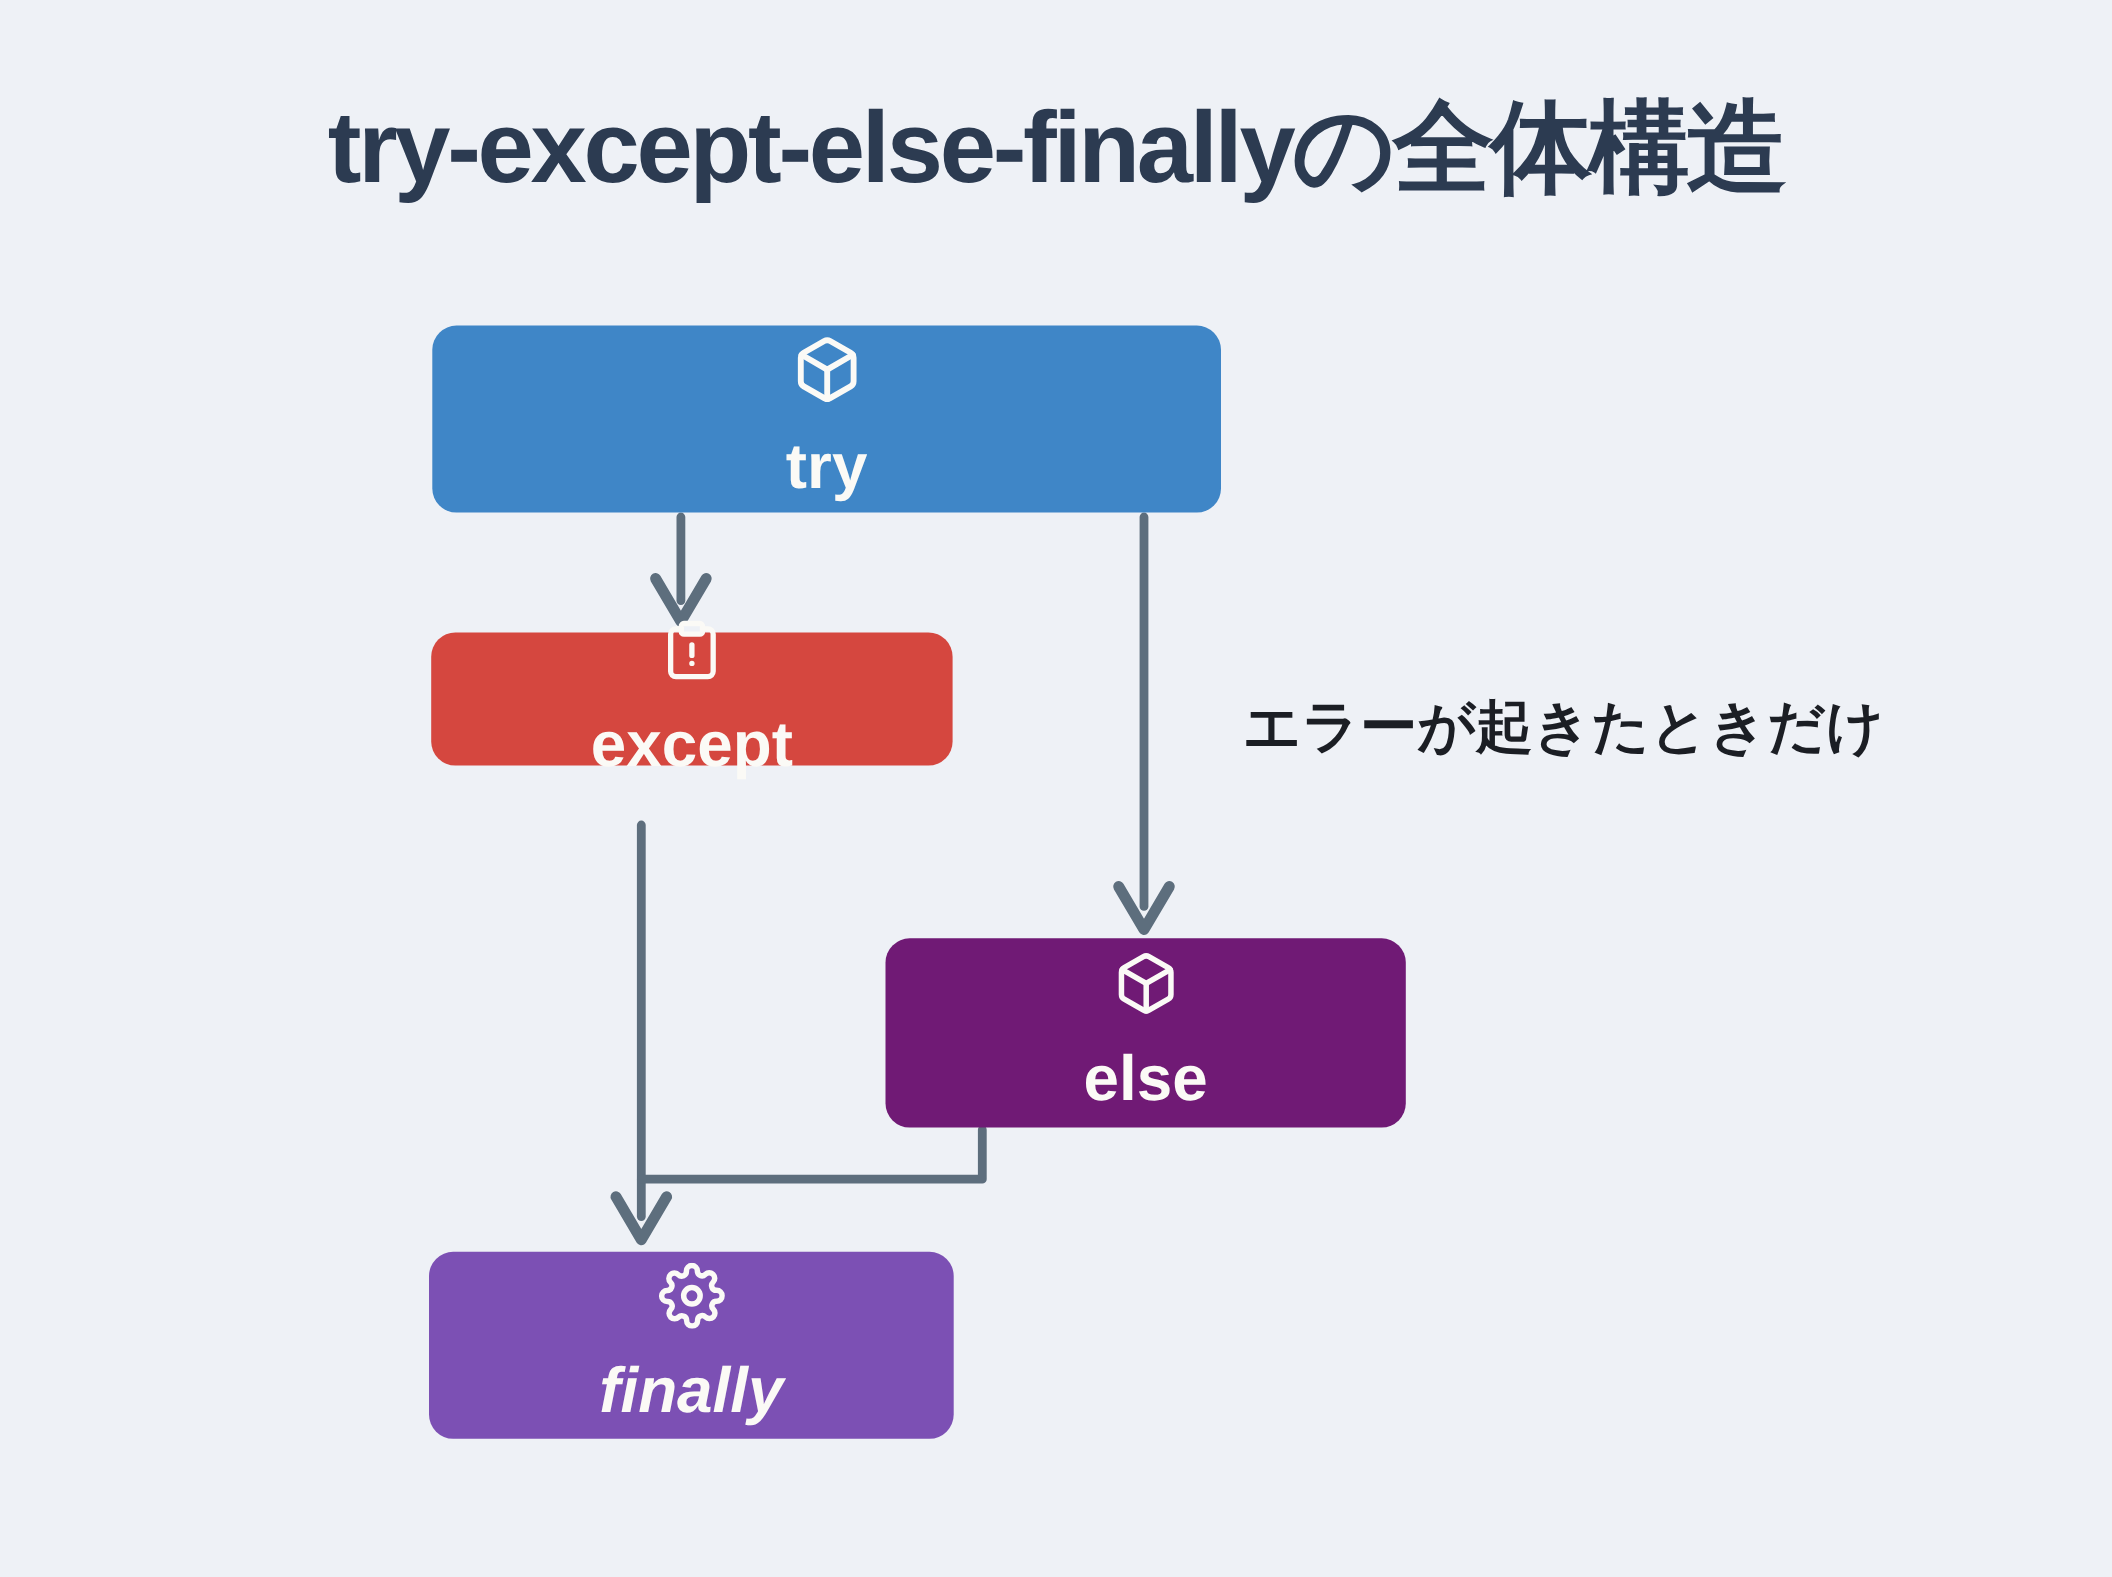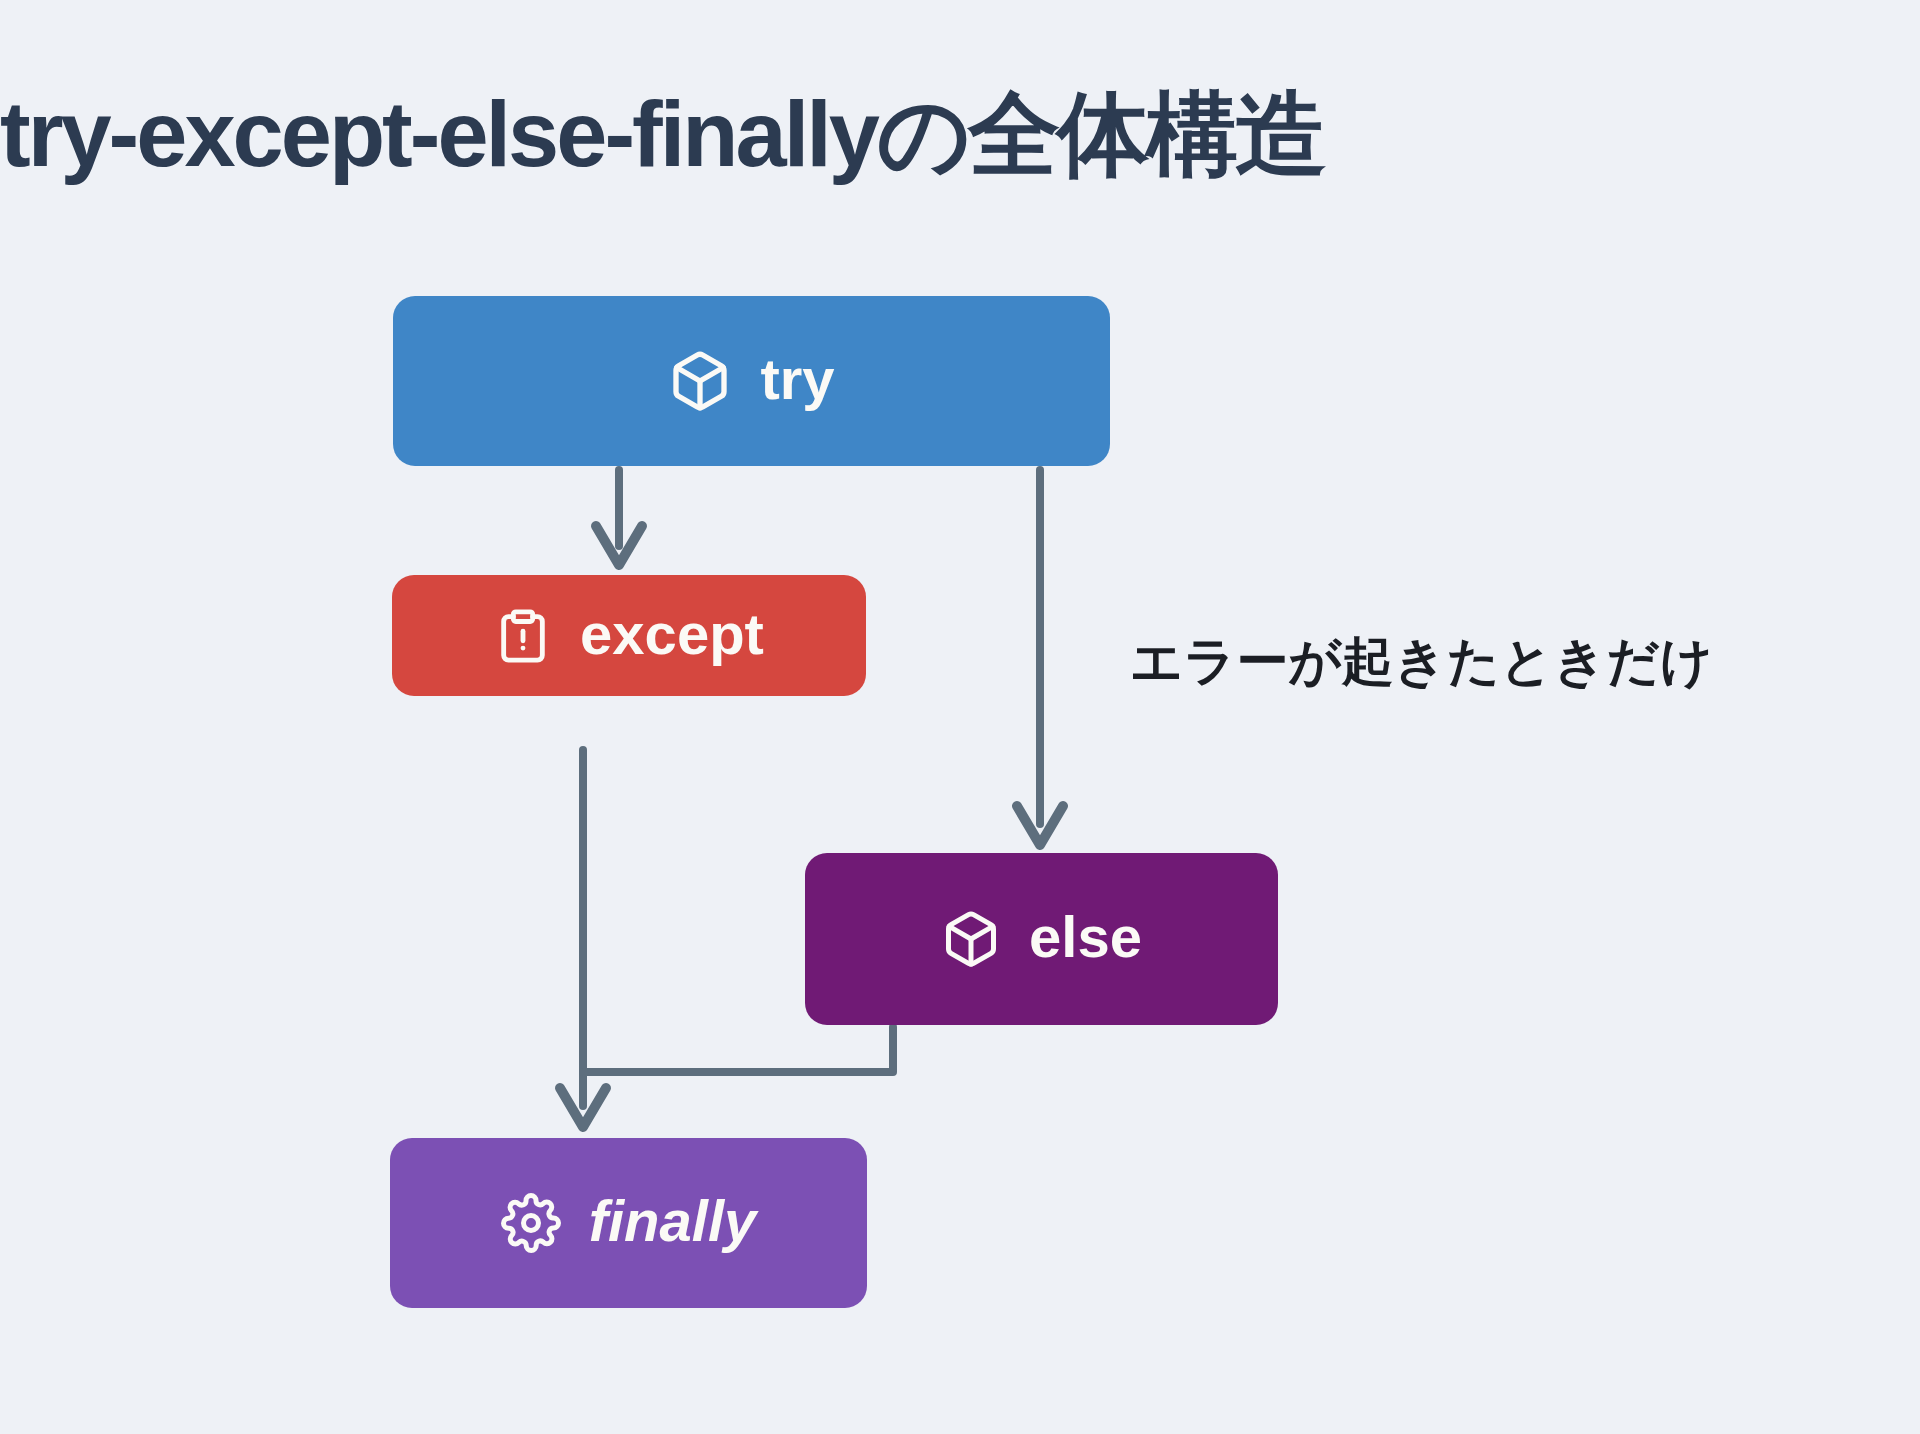--- a/index.html
+++ b/index.html
@@ -11,20 +11,21 @@
     height: 1434px;
     background: #eef1f6;
     overflow: hidden;
   }
 
   .page-title {
     position: absolute;
     top: 82px;
     left: 0;
     width: 1920px;
+    text-align: center;
     font-size: 92px;
     font-weight: 800;
     letter-spacing: -3px;
     color: #2c3b51;
     line-height: 1.15;
   }
 
   .edges-svg {
     position: absolute;
     top: 0; left: 0;
@@ -33,20 +34,21 @@
   }
 
   .node {
     position: absolute;
     display: flex;
     align-items: center;
     justify-content: center;
     gap: 28px;
     border-radius: 22px;
     color: #fbfaf6;
+    flex-direction: column;
   }
   .node .icon { flex: 0 0 auto; display: block; }
   .node .node-label {
     font-size: 58px;
     font-weight: 700;
     line-height: 1;
     padding-bottom: 4px;
   }
 
   .node-try     { left: 393px; top: 296px;  width: 717px; height: 170px; background: #3f86c7; }

